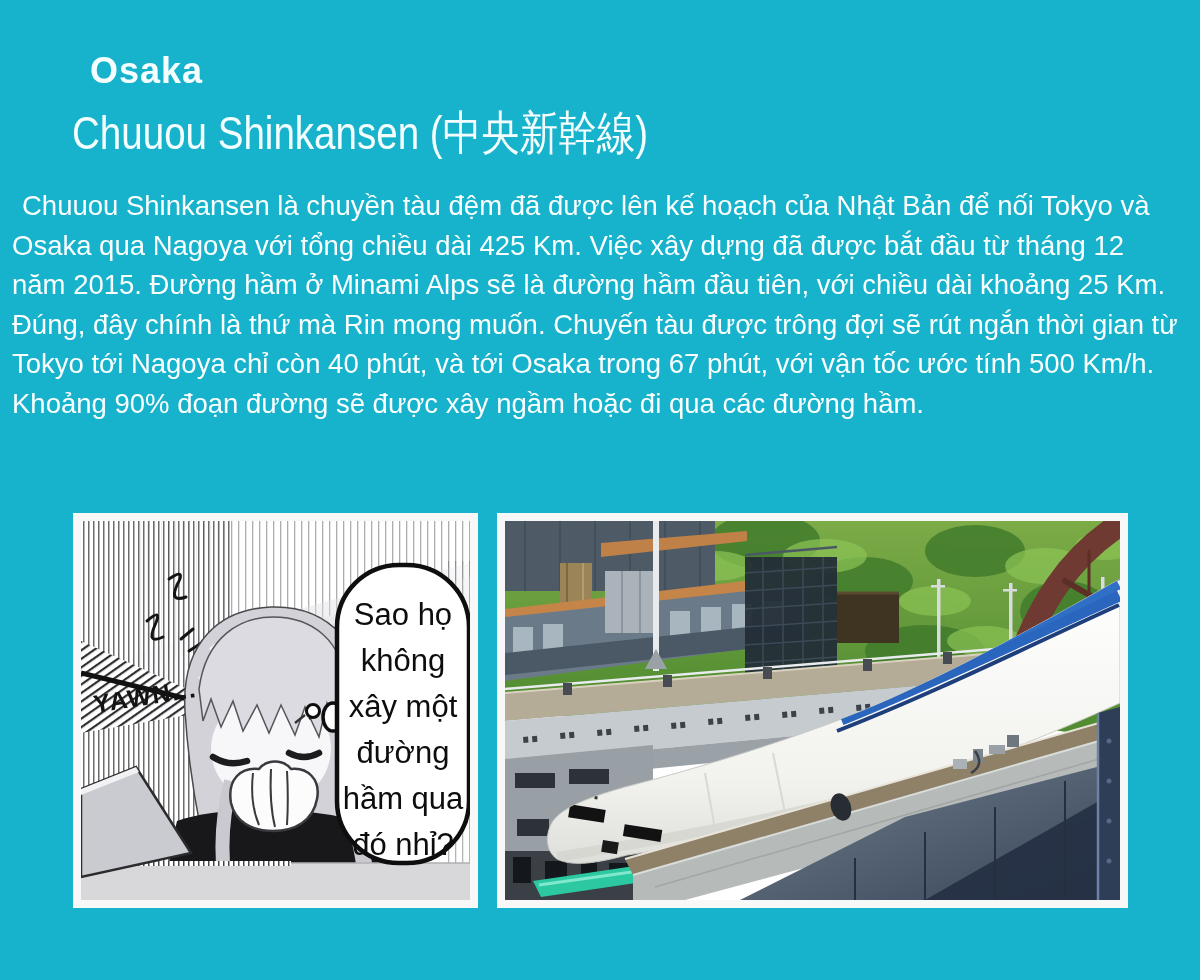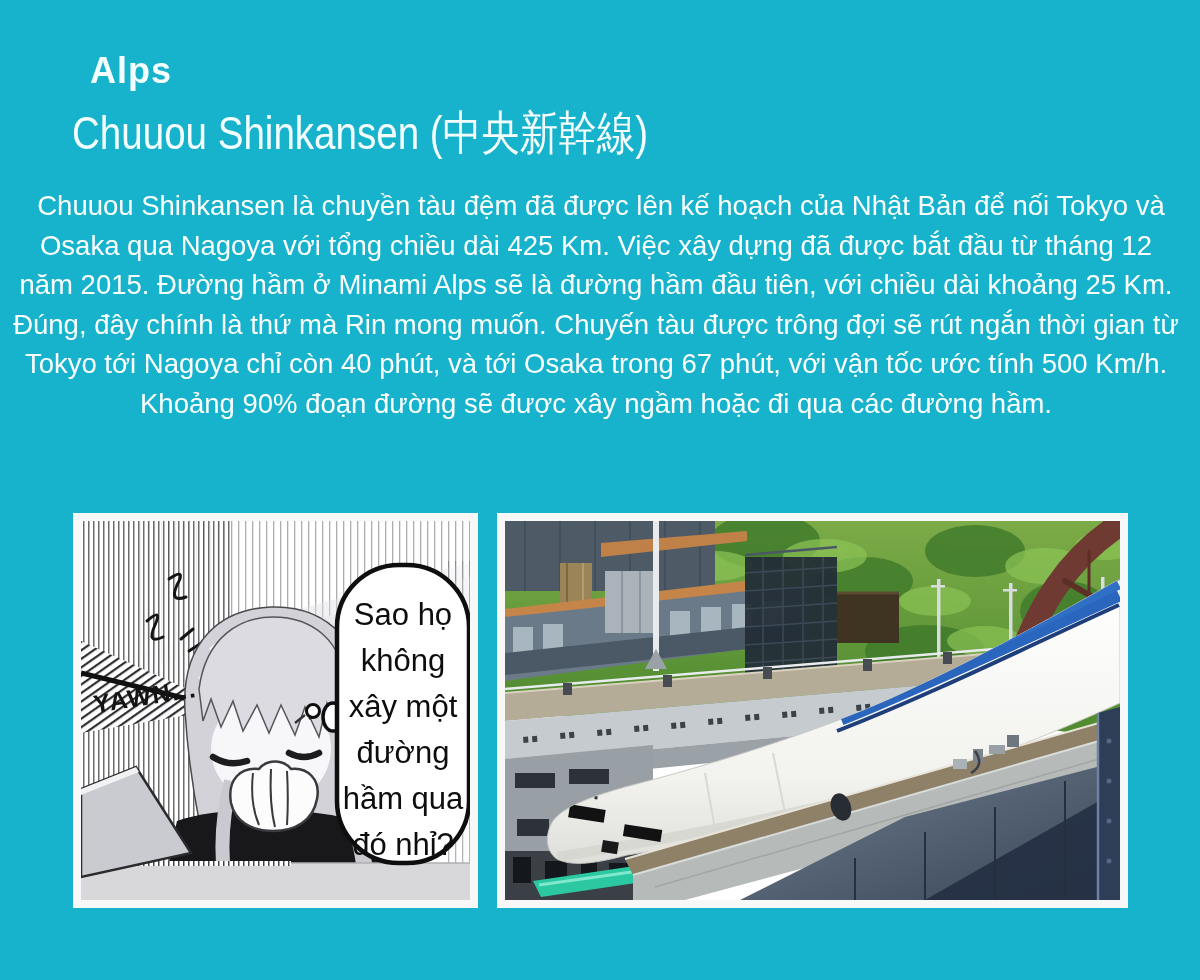--- a/index.html
+++ b/index.html
@@ -21,41 +21,40 @@
     color: #f4feff; white-space: nowrap;
     transform: scaleX(0.82); transform-origin: left center;
     margin: 0;
   }
   .body-paragraph {
     position: absolute; left: 12px; top: 186px;
     width: 1168px;
     font-size: 27.5px; line-height: 39.5px;
     color: #fbffff; text-indent: 10px;
     margin: 0;
-    text-align: center;
   }
   .panels {
     position: absolute; left: 73px; top: 513px;
     display: flex; gap: 19px;
   }
   .panel {
     background: #ffffff;
     border: 8px solid #f8f8f8;
     box-sizing: border-box;
   }
   .panel.manga { width: 405px; height: 395px; }
   .panel.photo { width: 631px; height: 395px; }
   .panel svg { display: block; width: 100%; height: 100%; }
   svg text { font-family: "Liberation Sans", sans-serif; }
   .bubble-line { font-size: 31px; font-weight: 500; fill: #0d0d0d; }
 </style>
 </head>
 <body>
 
-<span class="note-label">Alps</span>
+<span class="note-label">Osaka</span>
 <h1 class="page-title">Chuuou Shinkansen (中央新幹線)</h1>
 <p class="body-paragraph">Chuuou Shinkansen là chuyền tàu đệm đã được lên kế hoạch của Nhật Bản để nối Tokyo và Osaka qua Nagoya với tổng chiều dài 425 Km. Việc xây dựng đã được bắt đầu từ tháng 12 năm 2015. Đường hầm ở Minami Alps sẽ là đường hầm đầu tiên, với chiều dài khoảng 25 Km. Đúng, đây chính là thứ mà Rin mong muốn. Chuyến tàu được trông đợi sẽ rút ngắn thời gian từ Tokyo tới Nagoya chỉ còn 40 phút, và tới Osaka trong 67 phút, với vận tốc ước tính 500 Km/h. Khoảng 90% đoạn đường sẽ được xây ngầm hoặc đi qua các đường hầm.</p>
 
 <div class="panels">
 
   <figure class="panel manga" style="margin:0">
     <svg viewBox="0 0 389 379">
       <defs>
         <pattern id="vl" width="7" height="12" patternUnits="userSpaceOnUse">
           <rect width="7" height="12" fill="#ffffff"></rect>

